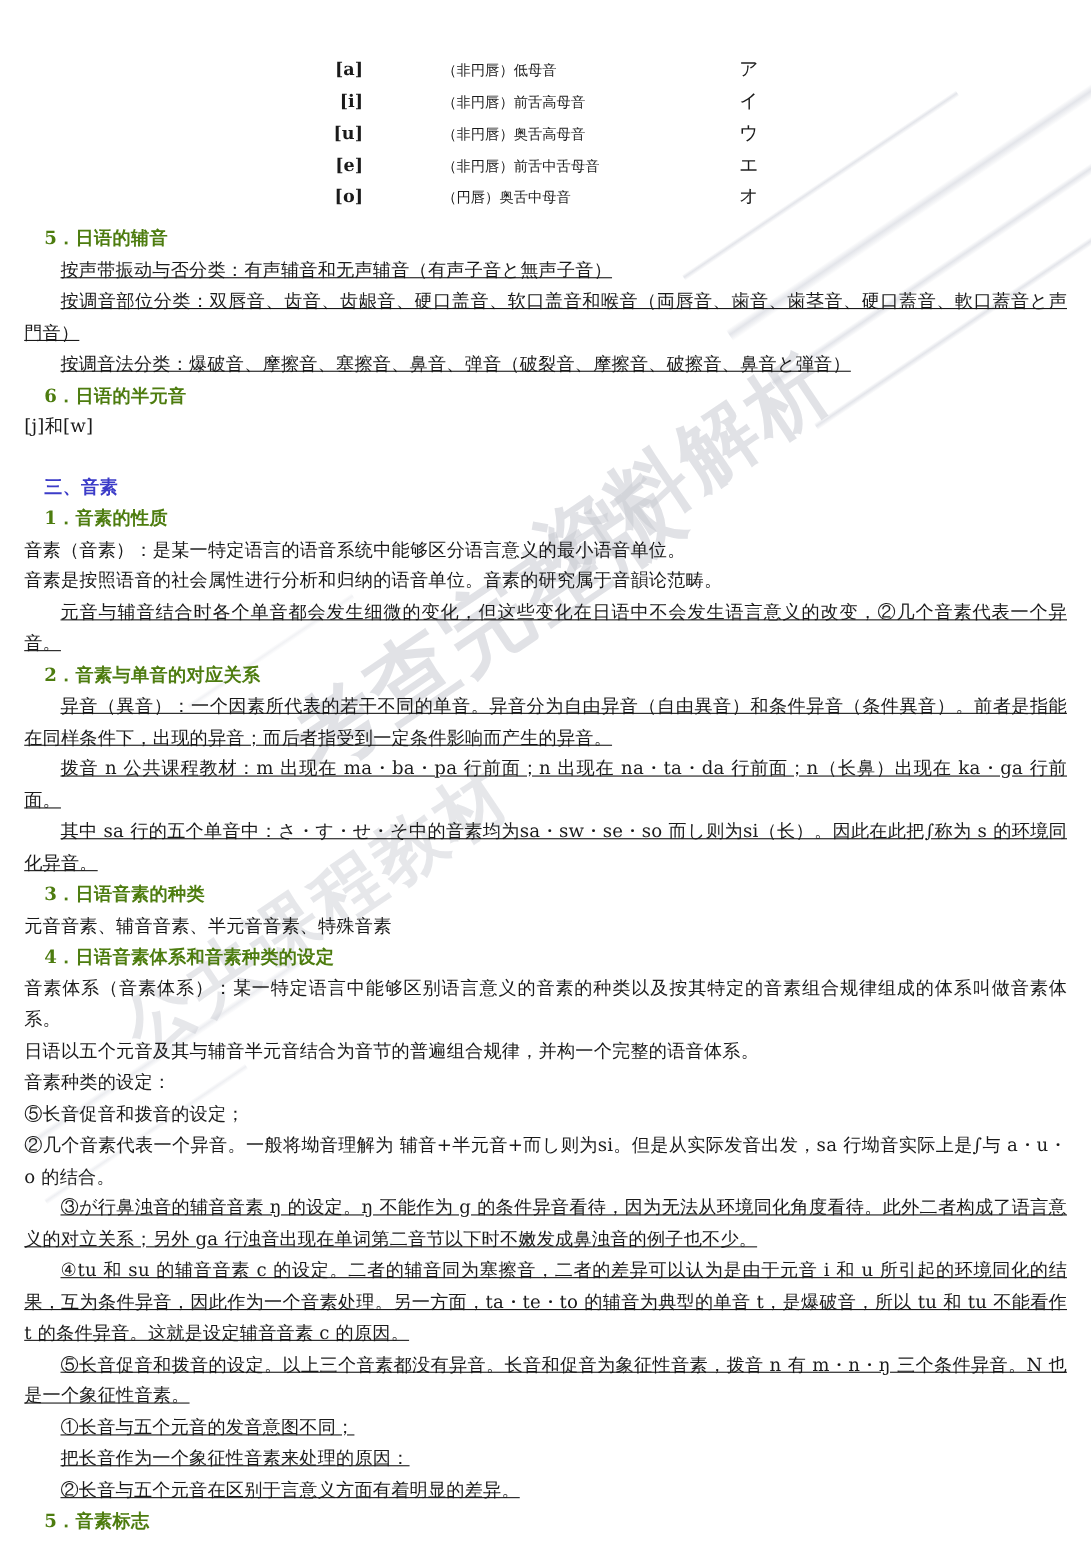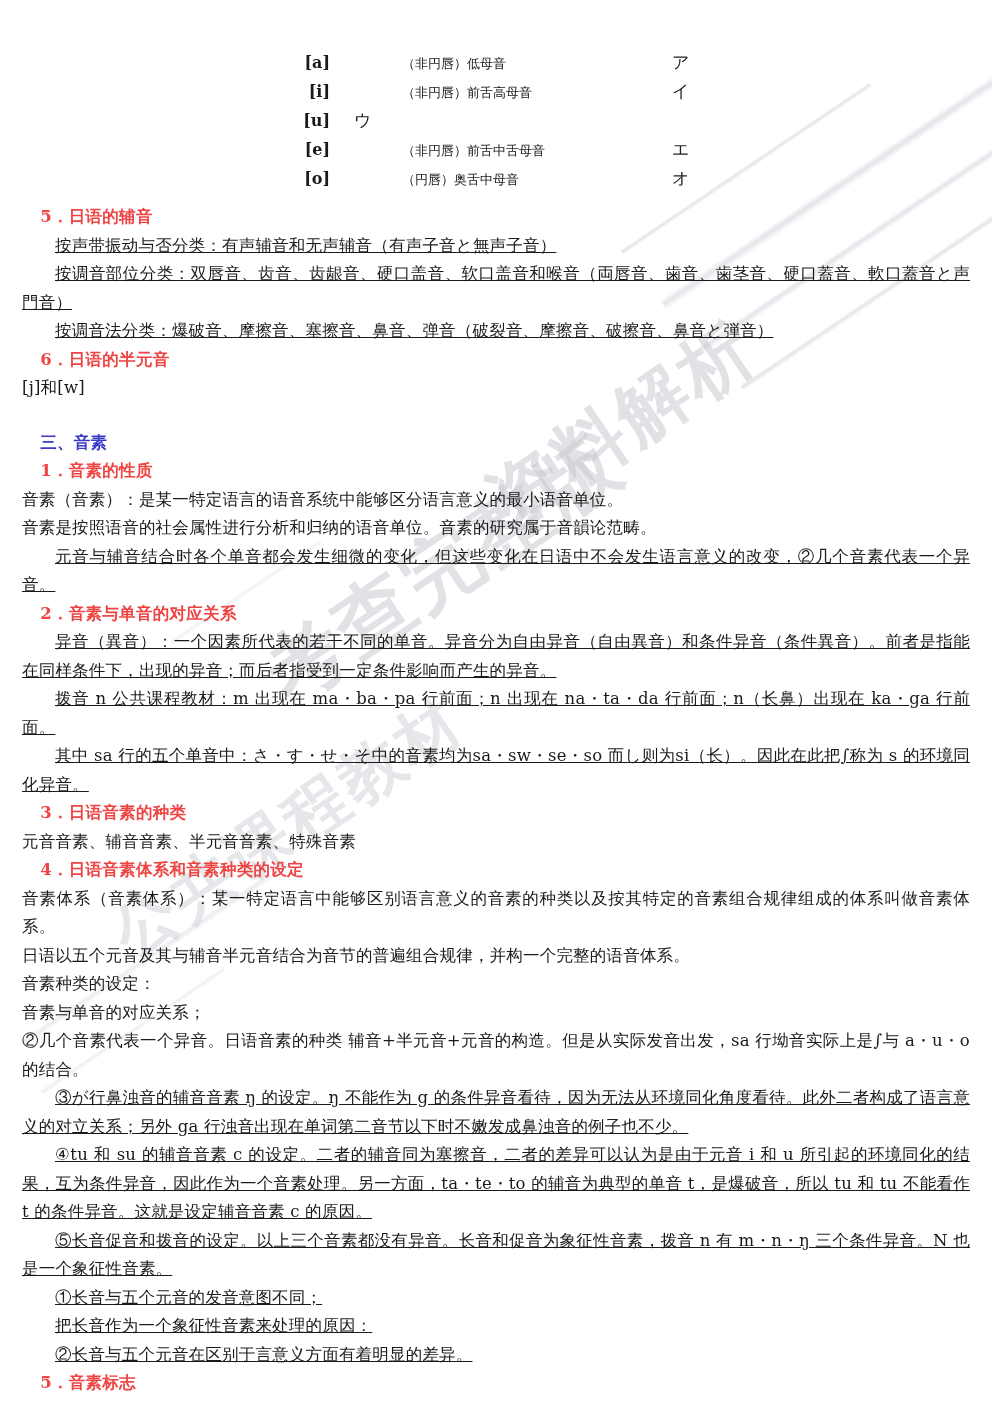--- a/index.html
+++ b/index.html
@@ -131,21 +131,21 @@
     text-decoration: underline;
   }
   p.noind {
     text-indent: 0;
   }
   h3.heading {
     margin: 0;
     font-size: 16.5px;
     line-height: 28.5px;
     font-weight: bold;
-    color: #ef4444;
+    color: #4d7c0f;
     text-indent: 1.1em;
     letter-spacing: 0.3px;
   }
   h2.section {
     margin: 0;
     font-size: 16.5px;
     line-height: 28.5px;
     font-weight: bold;
     color: #3c3cc8;
     text-indent: 1.1em;
@@ -184,20 +184,21 @@
         <div class="vdesc">（非円唇）低母音</div>
         <div class="vkana">ア</div>
       </div>
       <div class="vrow">
         <div class="vsym">[i]</div>
         <div class="vdesc">（非円唇）前舌高母音</div>
         <div class="vkana">イ</div>
       </div>
       <div class="vrow">
         <div class="vsym">[u]</div>
+        <div class="vdesc">（非円唇）奥舌高母音</div>
         <div class="vkana">ウ</div>
       </div>
       <div class="vrow">
         <div class="vsym">[e]</div>
         <div class="vdesc">（非円唇）前舌中舌母音</div>
         <div class="vkana">エ</div>
       </div>
       <div class="vrow">
         <div class="vsym">[o]</div>
         <div class="vdesc">（円唇）奥舌中母音</div>
@@ -228,22 +229,22 @@
       <p class="line ind">其中 sa 行的五个单音中：さ・す・せ・そ中的音素均为sa・sw・se・so 而し则为si（长）。因此在此把∫称为 s 的环境同化异音。</p>
 
       <h3 class="heading">3．日语音素的种类</h3>
       <p class="line noind">元音音素、辅音音素、半元音音素、特殊音素</p>
 
       <h3 class="heading">4．日语音素体系和音素种类的设定</h3>
       <p class="line noind">音素体系（音素体系）：某一特定语言中能够区别语言意义的音素的种类以及按其特定的音素组合规律组成的体系叫做音素体系。</p>
       <p class="line noind">日语以五个元音及其与辅音半元音结合为音节的普遍组合规律，并构一个完整的语音体系。</p>
       <p class="line noind">音素种类的设定：</p>
 
-      <p class="line noind">音素与单音的对应关系；</p>
-      <p class="line noind">②几个音素代表一个异音。日语音素的种类 辅音+半元音+元音的构造。但是从实际发音出发，sa 行坳音实际上是∫与 a・u・o 的结合。</p>
+      <p class="line noind">⑤长音促音和拨音的设定；</p>
+      <p class="line noind">②几个音素代表一个异音。一般将坳音理解为 辅音+半元音+而し则为si。但是从实际发音出发，sa 行坳音实际上是∫与 a・u・o 的结合。</p>
       <p class="line ind">③が行鼻浊音的辅音音素 ŋ 的设定。ŋ 不能作为 g 的条件异音看待，因为无法从环境同化角度看待。此外二者构成了语言意义的对立关系；另外 ga 行浊音出现在单词第二音节以下时不嫩发成鼻浊音的例子也不少。</p>
       <p class="line ind">④tu 和 su 的辅音音素 c 的设定。二者的辅音同为塞擦音，二者的差异可以认为是由于元音 i 和 u 所引起的环境同化的结果，互为条件异音，因此作为一个音素处理。另一方面，ta・te・to 的辅音为典型的单音 t，是爆破音，所以 tu 和 tu 不能看作 t 的条件异音。这就是设定辅音音素 c 的原因。</p>
       <p class="line ind">⑤长音促音和拨音的设定。以上三个音素都没有异音。长音和促音为象征性音素，拨音 n 有 m・n・ŋ 三个条件异音。N 也是一个象征性音素。</p>
 
       <p class="line ind">①长音与五个元音的发音意图不同；</p>
       <p class="line ind">把长音作为一个象征性音素来处理的原因：</p>
       <p class="line ind">②长音与五个元音在区别于言意义方面有着明显的差异。</p>
 
       <h3 class="heading">5．音素标志</h3>
       <p class="line noind">一般采用简便的、容易理解的符号。</p>

